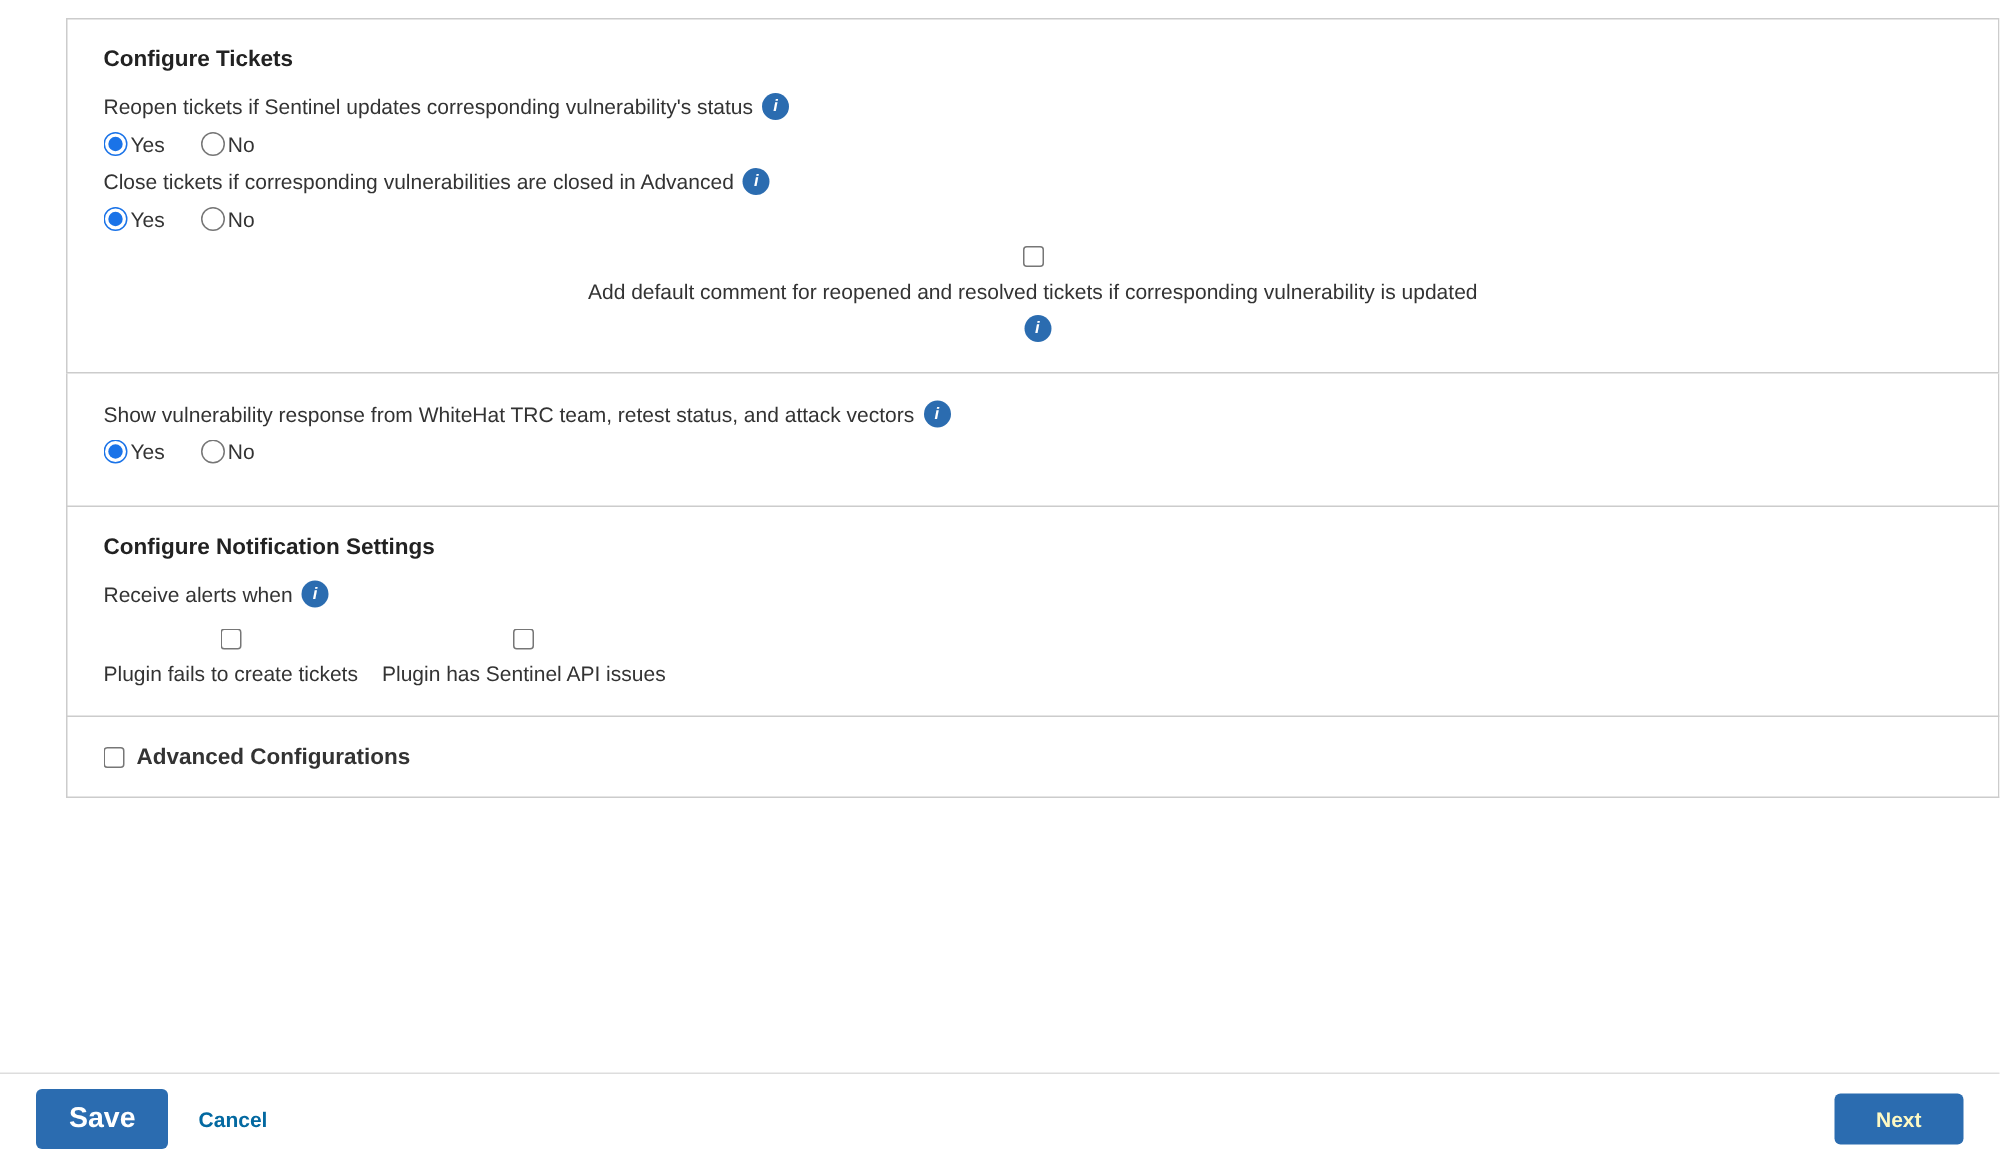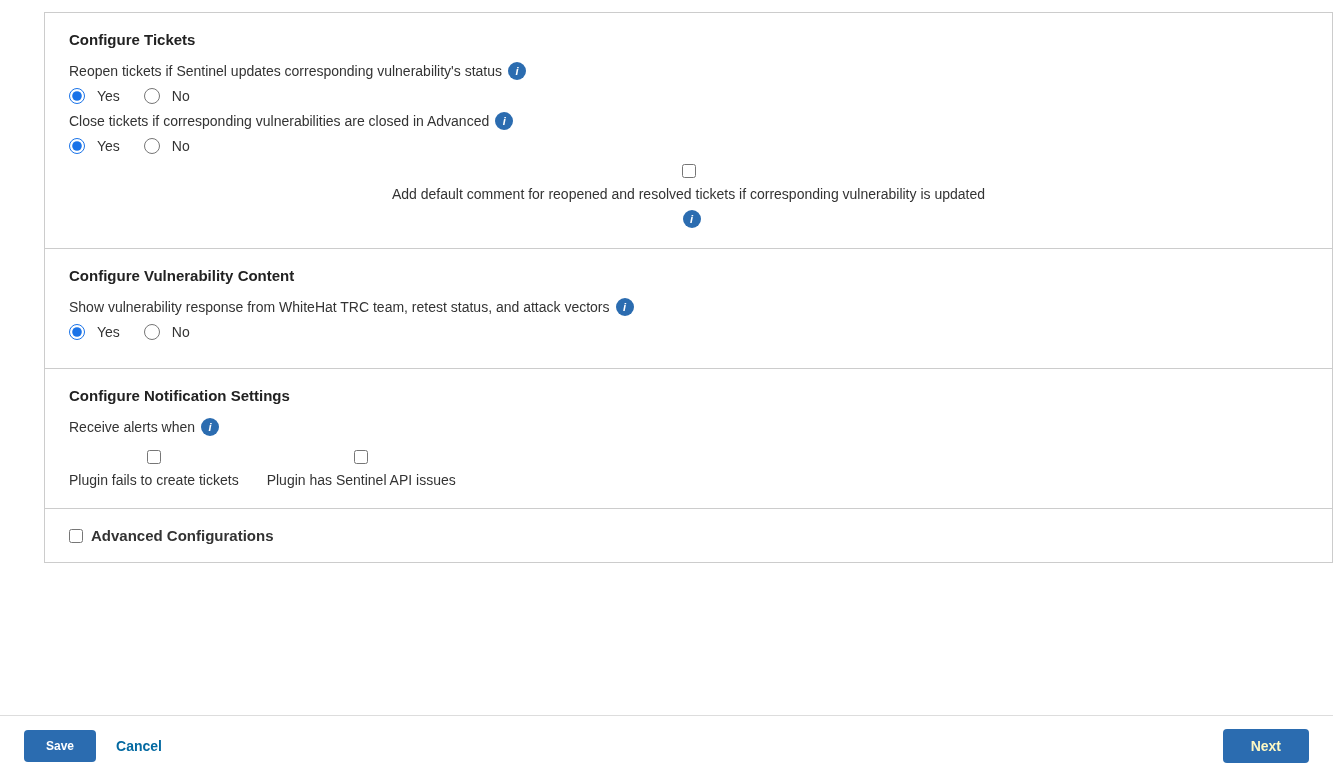--- a/index.html
+++ b/index.html
@@ -56,21 +56,21 @@
     .radio-row {
       display: flex;
       align-items: center;
       gap: 24px;
       margin-bottom: 8px;
     }
 
     .radio-label {
       display: flex;
       align-items: center;
-      gap: 12px;
+      gap: 2px;
       cursor: pointer;
       font-size: 14px;
     }
 
     .radio-label input[type="radio"] {
       width: 16px;
       height: 16px;
       accent-color: #1a73e8;
       cursor: pointer;
     }
@@ -122,21 +122,21 @@
       align-items: center;
       gap: 16px;
     }
 
     .btn-save {
       background-color: #2b6cb0;
       color: #fff;
       border: none;
       padding: 9px 22px;
       border-radius: 4px;
-      font-size: 12px;
+      font-size: 19px;
       font-weight: 600;
       cursor: pointer;
     }
 
     .btn-cancel {
       background: none;
       border: none;
       color: #0369a1;
       font-size: 14px;
       font-weight: 600;
@@ -215,21 +215,20 @@
     </div>
 
     <div class="checkbox-row" style="margin-top: 10px;">
       <input type="checkbox" style="">
       <span>Add default comment for reopened and resolved tickets if corresponding vulnerability is updated</span>
       <span class="info-icon">i</span>
     </div>
   </div>
 
   <div class="section">
-    <div class="section-title">Configure Vulnerability Content</div>
 
     <div class="question-row">
       <span>Show vulnerability response from WhiteHat TRC team, retest status, and attack vectors</span>
       <span class="info-icon">i</span>
     </div>
     <div class="radio-row">
       <label class="radio-label">
         <input type="radio" name="show" value="yes" checked="" style="">
         <span>Yes</span>
       </label>
@@ -240,21 +239,21 @@
     </div>
   </div>
 
   <div class="section">
     <div class="section-title">Configure Notification Settings</div>
 
     <div class="question-row">
       <span>Receive alerts when</span>
       <span class="info-icon">i</span>
     </div>
-    <div style="display: flex; align-items: center; gap: 28px; margin-top: 4px;">
+    <div style="display: flex; align-items: center; gap: 16px; margin-top: 4px;">
       <div class="checkbox-row">
         <input type="checkbox" style="">
         <span>Plugin fails to create tickets</span>
       </div>
       <div class="checkbox-row">
         <input type="checkbox" style="">
         <span>Plugin has Sentinel API issues</span>
       </div>
     </div>
   </div>

